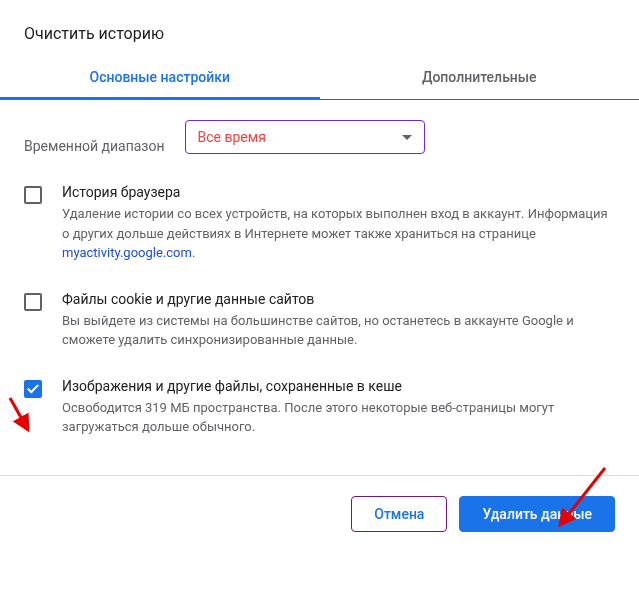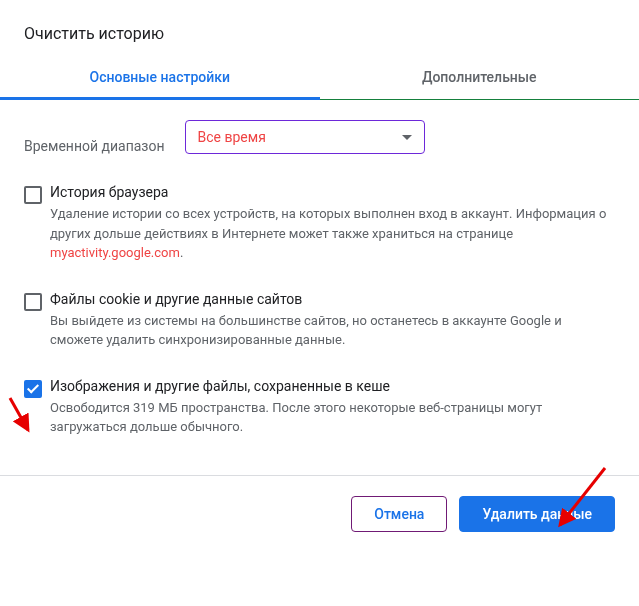--- a/index.html
+++ b/index.html
@@ -79,21 +79,21 @@
       height: 0;
       border-left: 5px solid transparent;
       border-right: 5px solid transparent;
       border-top: 5px solid #5f6368;
     }
     .items {
       padding: 0 24px;
     }
     .item {
       display: flex;
-      gap: 8px;
+      gap: 20px;
       padding: 14px 0;
     }
     .checkbox {
       width: 18px;
       height: 18px;
       border: 2px solid #5f6368;
       border-radius: 2px;
       flex-shrink: 0;
       margin-top: 2px;
       cursor: pointer;
@@ -121,21 +121,21 @@
       font-size: 14px;
       color: #202124;
       margin-bottom: 4px;
     }
     .item-desc {
       font-size: 13px;
       color: #5f6368;
       line-height: 1.5;
     }
     .item-link {
-      color: #ef4444;
+      color: #1d4ed8;
     }
     .footer {
       display: flex;
       justify-content: flex-end;
       gap: 12px;
       padding: 20px 24px 24px 24px;
       border-top: 1px solid #dadce0;
       margin-top: 24px;
     }
     .btn {

